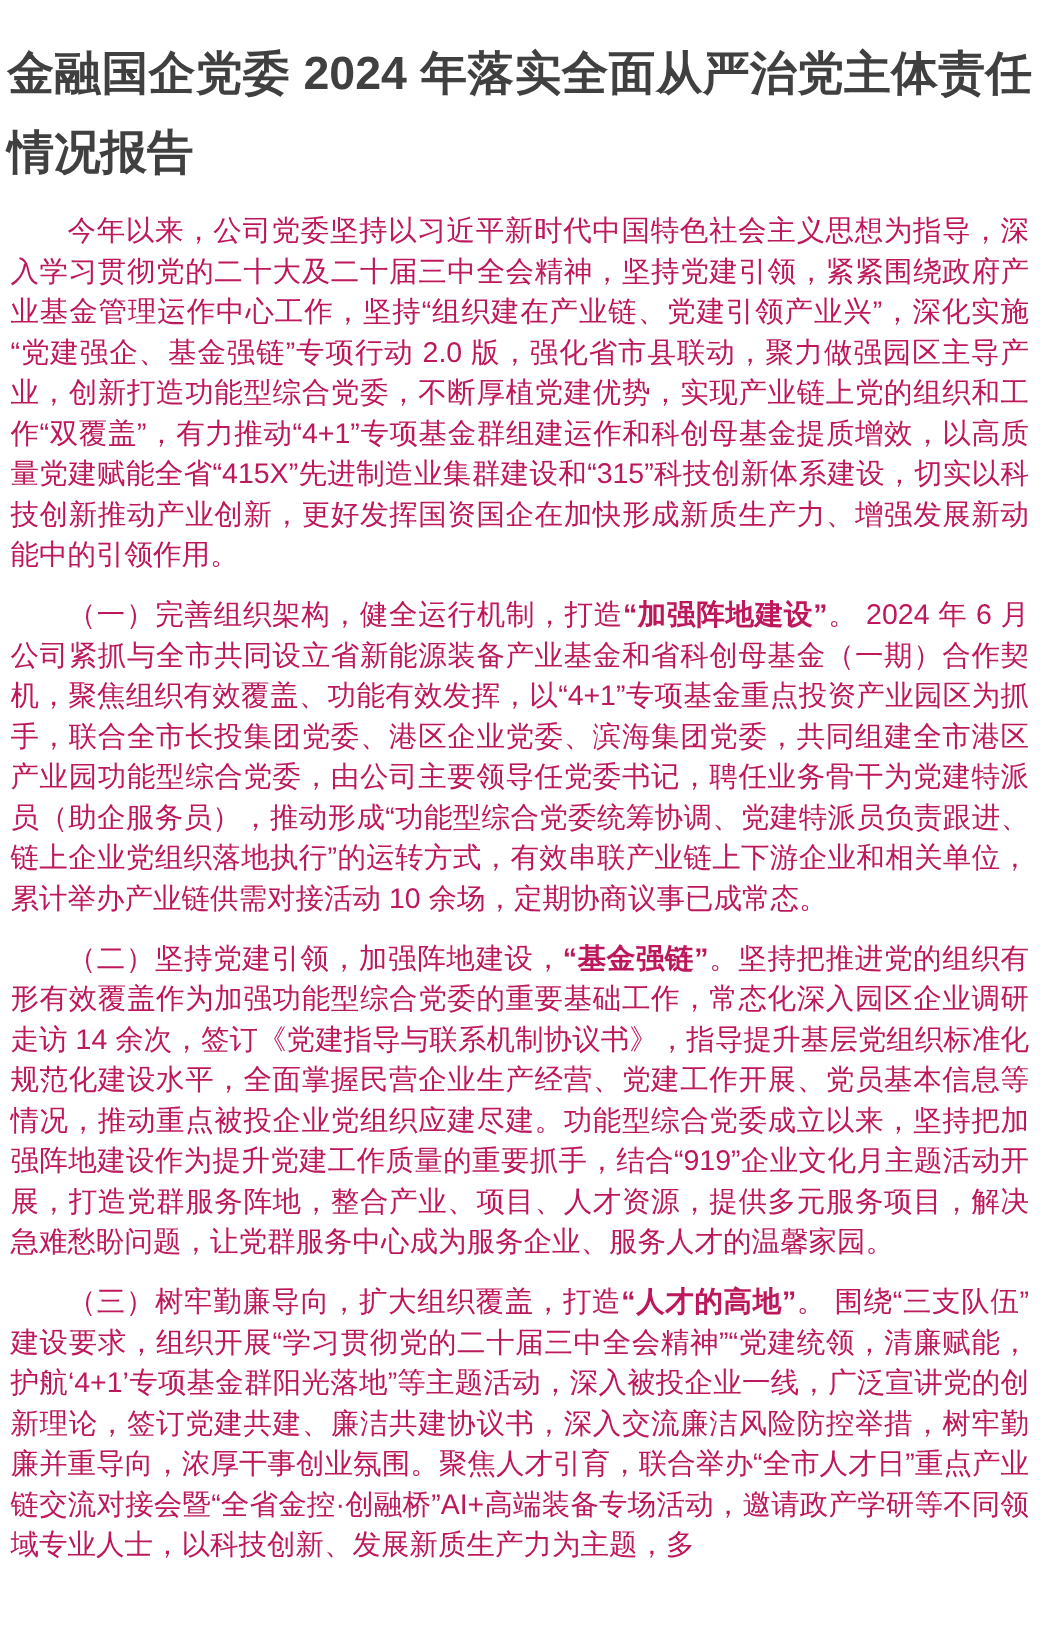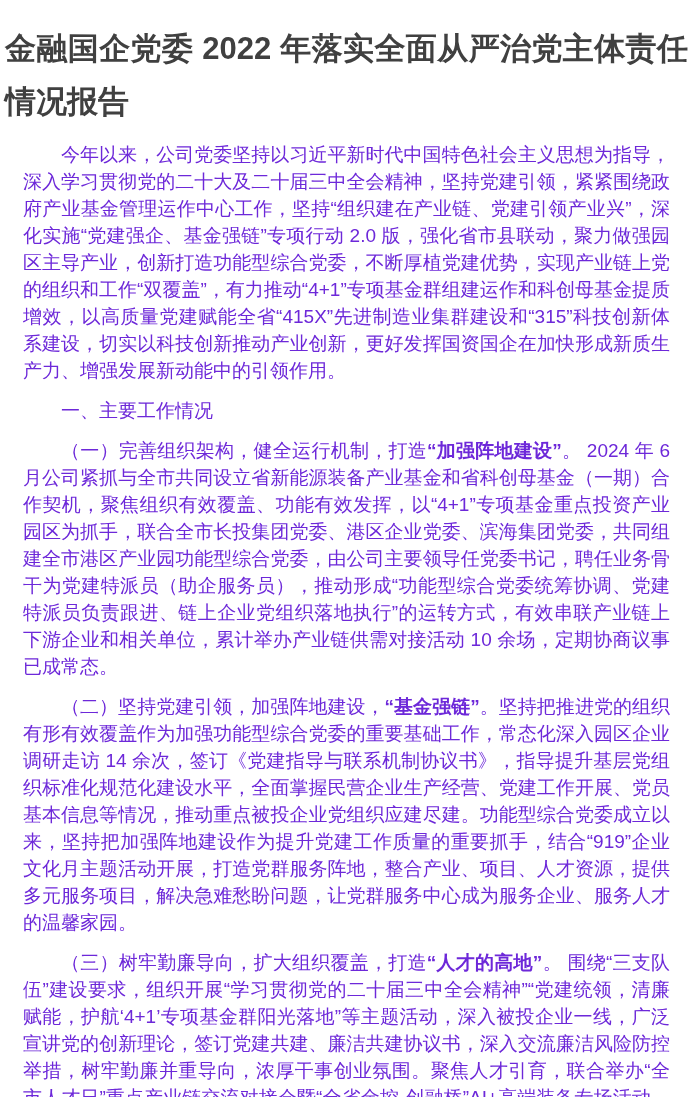--- a/index.html
+++ b/index.html
@@ -21,35 +21,34 @@
     font-size: 31px;
     line-height: 53px;
     font-weight: 700;
     color: #404040;
     margin: 0 0 12px 0;
     text-align: justify;
   }
   .doc-body p {
     font-size: 19px;
     line-height: 27px;
-    color: #6d28d9;
-    margin: 13px 18px;
+    color: #be185d;
+    margin: 13px 2px;
     text-align: justify;
     text-indent: 2em;
     word-break: break-all;
   }
   .doc-body p span.bold {
     font-weight: 700;
   }
 </style>
 </head>
 <body>
 
 <div class="page">
-  <h1 class="doc-title">金融国企党委 2022 年落实全面从严治党主体责任情况报告</h1>
+  <h1 class="doc-title">金融国企党委 2024 年落实全面从严治党主体责任情况报告</h1>
   <div class="doc-body">
       <p class="paragraph"><span>今年以来，公司党委坚持以习近平新时代中国特色社会主义思想为指导，深入学习贯彻党的二十大及二十届三中全会精神，坚持党建引领，紧紧围绕政府产业基金管理运作中心工作，坚持“组织建在产业链、党建引领产业兴”，深化实施“党建强企、基金强链”专项行动 2.0 版，强化省市县联动，聚力做强园区主导产业，创新打造功能型综合党委，不断厚植党建优势，实现产业链上党的组织和工作“双覆盖”，有力推动“4+1”专项基金群组建运作和科创母基金提质增效，以高质量党建赋能全省“415X”先进制造业集群建设和“315”科技创新体系建设，切实以科技创新推动产业创新，更好发挥国资国企在加快形成新质生产力、增强发展新动能中的引领作用。</span></p>
-      <p class="heading"><span>一、主要工作情况</span></p>
       <p class="paragraph"><span>（一）完善组织架构，健全运行机制，打造</span><span class="bold">“加强阵地建设”</span><span>。 2024 年 6 月公司紧抓与全市共同设立省新能源装备产业基金和省科创母基金（一期）合作契机，聚焦组织有效覆盖、功能有效发挥，以“4+1”专项基金重点投资产业园区为抓手，联合全市长投集团党委、港区企业党委、滨海集团党委，共同组建全市港区产业园功能型综合党委，由公司主要领导任党委书记，聘任业务骨干为党建特派员（助企服务员），推动形成“功能型综合党委统筹协调、党建特派员负责跟进、链上企业党组织落地执行”的运转方式，有效串联产业链上下游企业和相关单位，累计举办产业链供需对接活动 10 余场，定期协商议事已成常态。</span></p>
       <p class="paragraph"><span>（二）坚持党建引领，加强阵地建设，</span><span class="bold">“基金强链”</span><span>。坚持把推进党的组织有形有效覆盖作为加强功能型综合党委的重要基础工作，常态化深入园区企业调研走访 14 余次，签订《党建指导与联系机制协议书》，指导提升基层党组织标准化规范化建设水平，全面掌握民营企业生产经营、党建工作开展、党员基本信息等情况，推动重点被投企业党组织应建尽建。功能型综合党委成立以来，坚持把加强阵地建设作为提升党建工作质量的重要抓手，结合“919”企业文化月主题活动开展，打造党群服务阵地，整合产业、项目、人才资源，提供多元服务项目，解决急难愁盼问题，让党群服务中心成为服务企业、服务人才的温馨家园。</span></p>
       <p class="paragraph"><span>（三）树牢勤廉导向，扩大组织覆盖，打造</span><span class="bold">“人才的高地”</span><span>。 围绕“三支队伍”建设要求，组织开展“学习贯彻党的二十届三中全会精神”“党建统领，清廉赋能，护航‘4+1’专项基金群阳光落地”等主题活动，深入被投企业一线，广泛宣讲党的创新理论，签订党建共建、廉洁共建协议书，深入交流廉洁风险防控举措，树牢勤廉并重导向，浓厚干事创业氛围。聚焦人才引育，联合举办“全市人才日”重点产业链交流对接会暨“全省金控·创融桥”AI+高端装备专场活动，邀请政产学研等不同领域专业人士，以科技创新、发展新质生产力为主题，多</span></p>
     </div>
 </div>
 
 </body></html>

